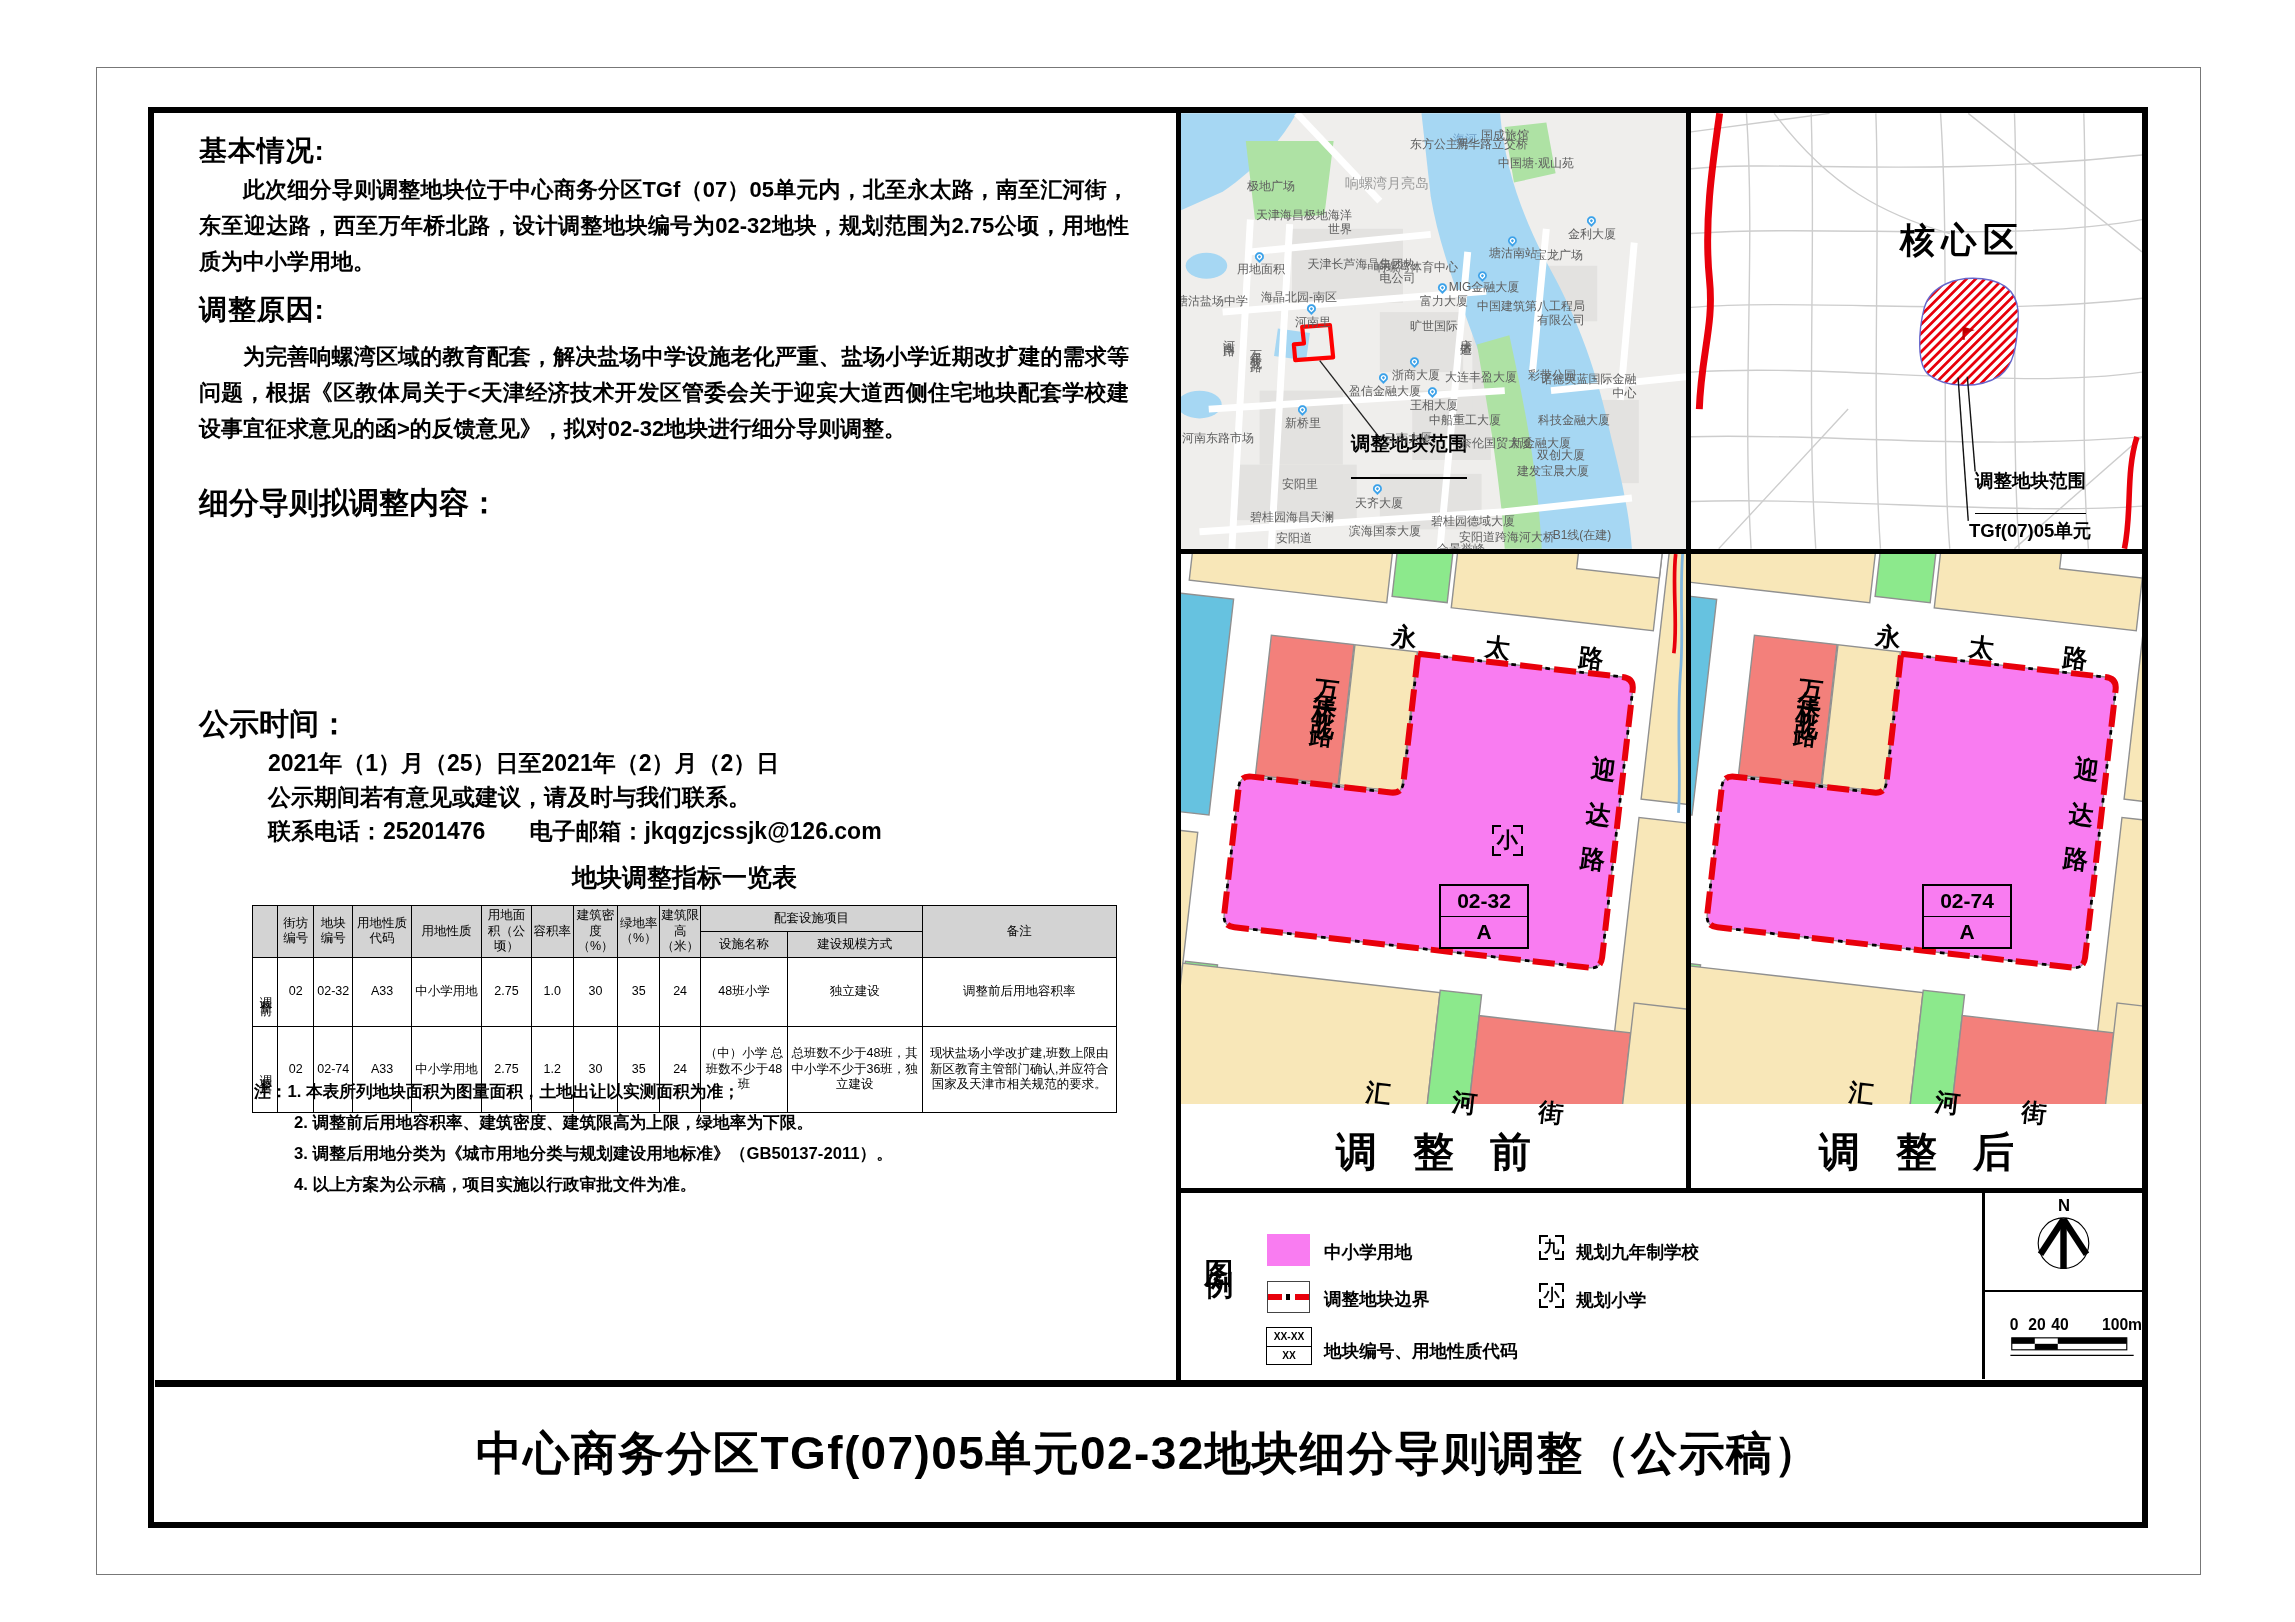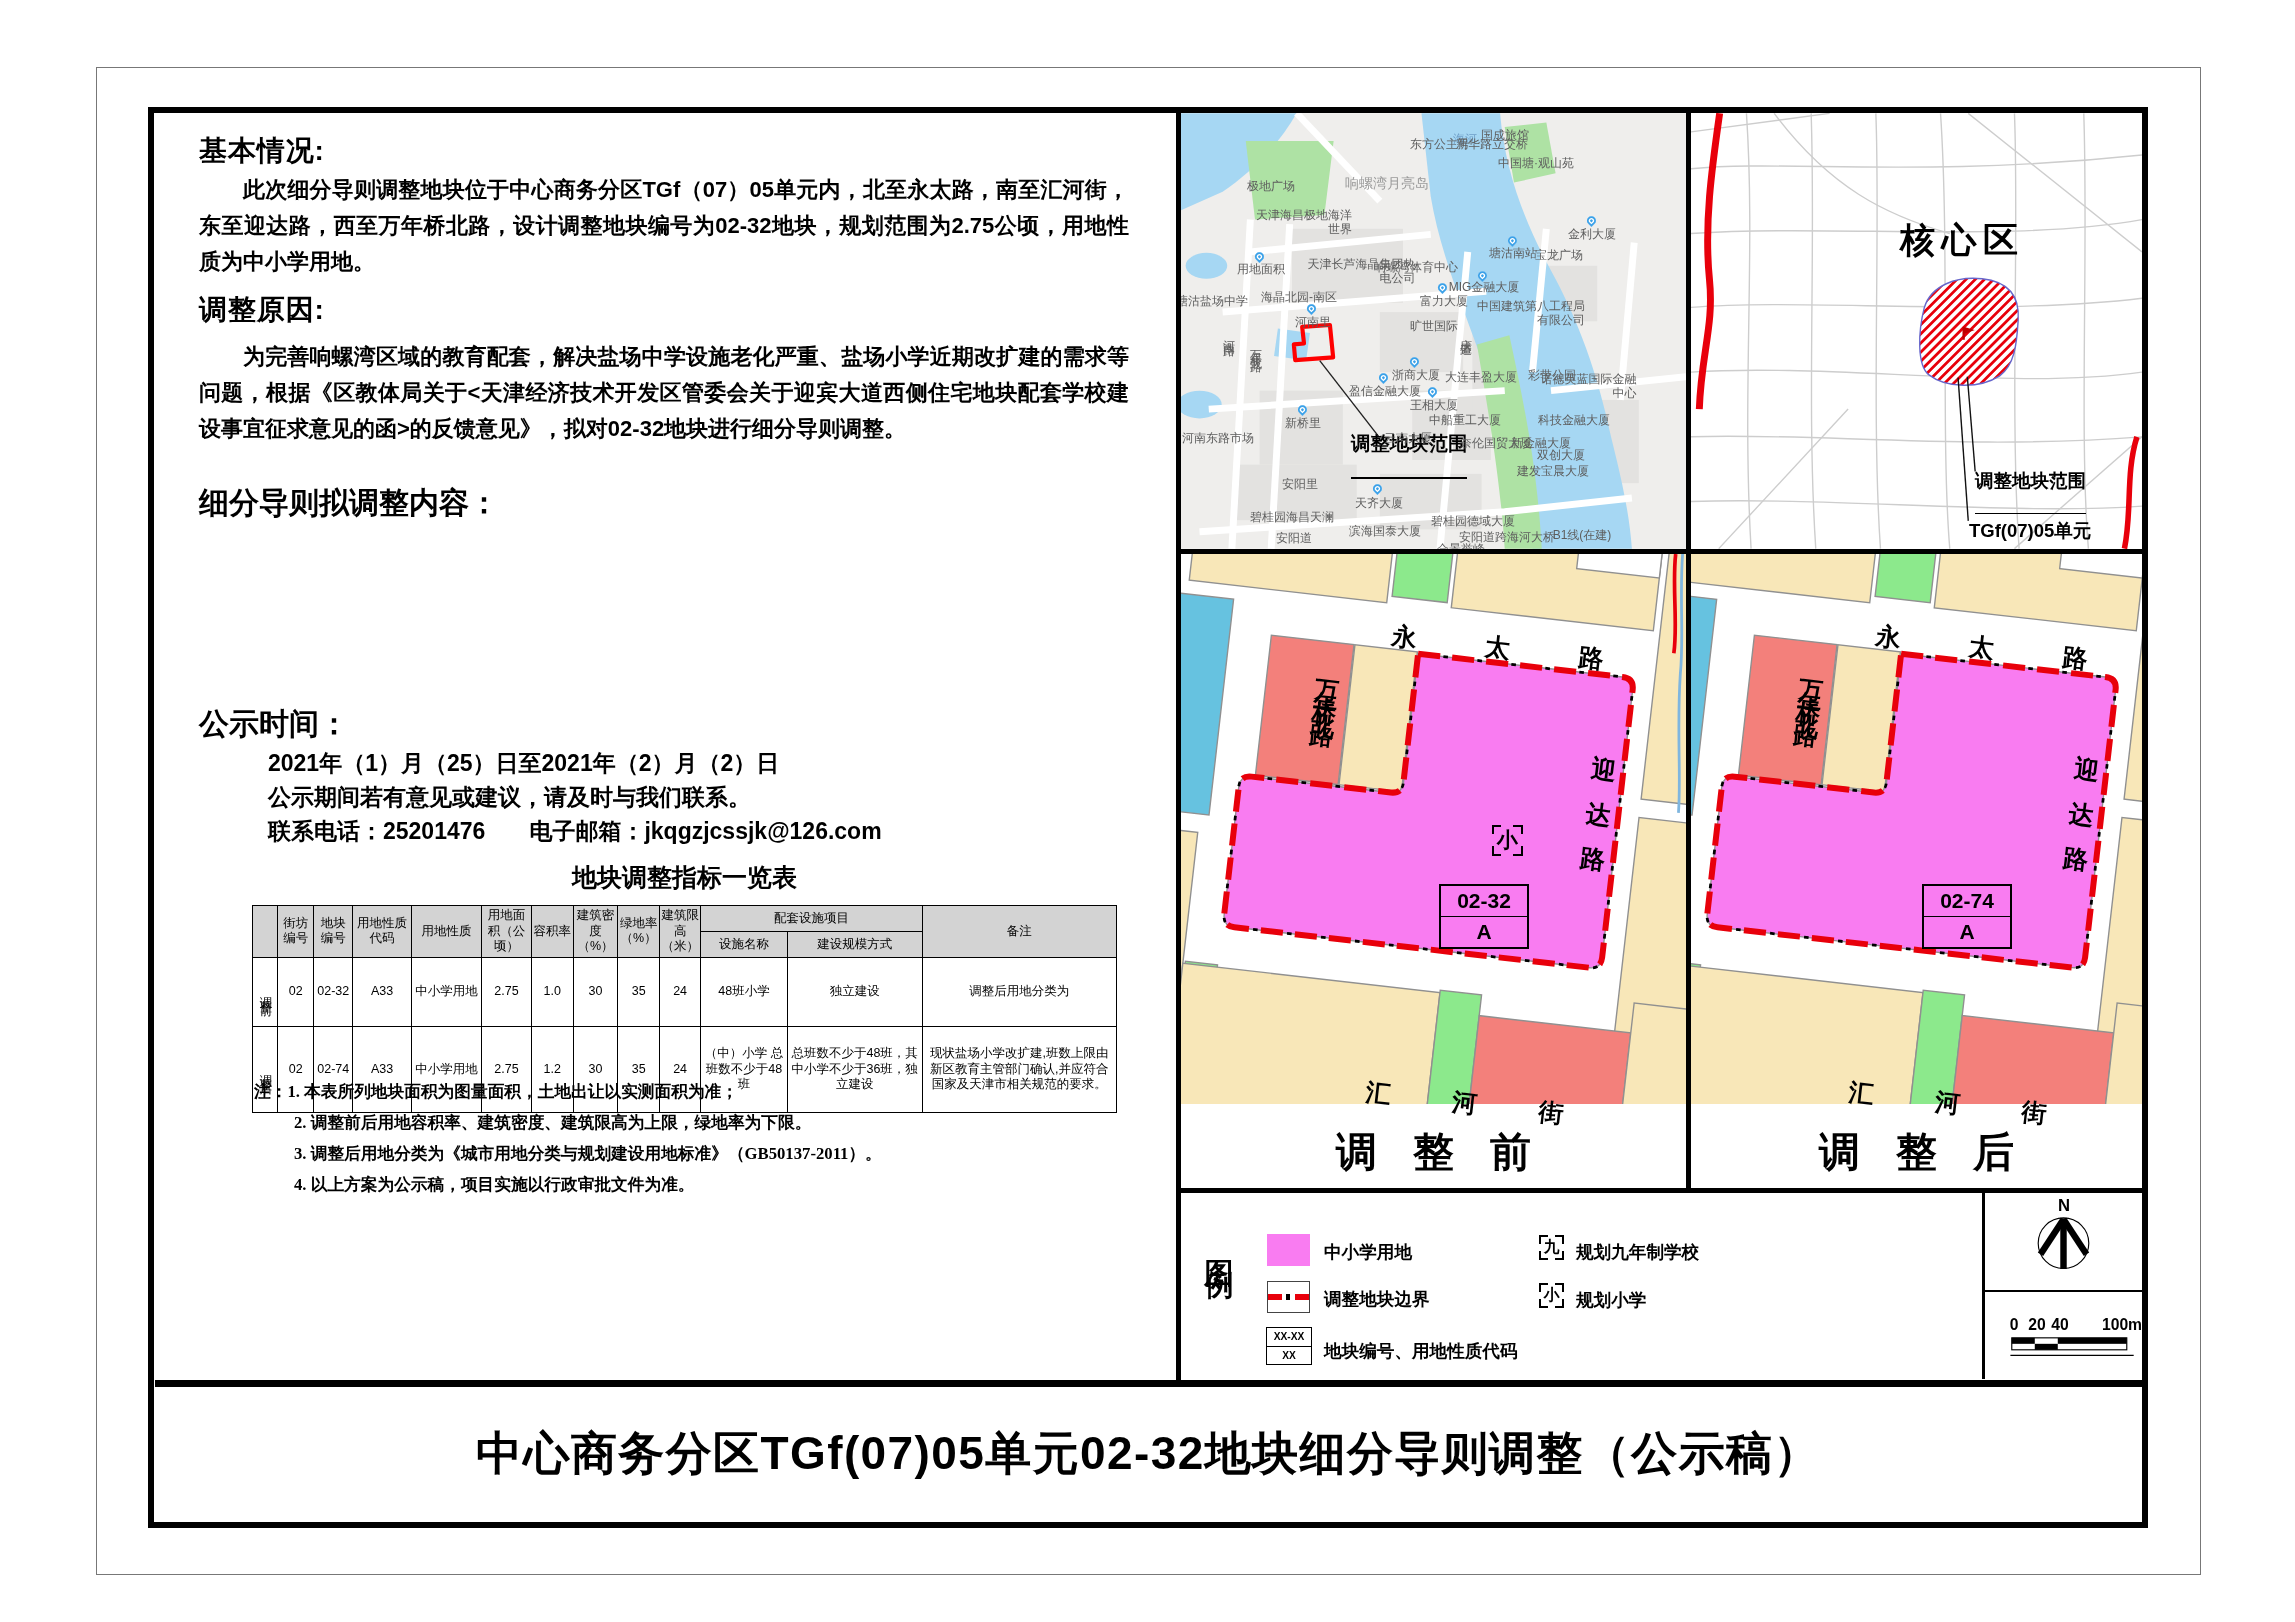--- a/index.html
+++ b/index.html
@@ -14,21 +14,21 @@
   .h2{font-size:30px;font-weight:bold;}
   .para{font-size:22px;line-height:36px;font-weight:600;text-indent:2em;text-align:justify;width:930px;}
   .nline{font-size:23px;font-weight:600;line-height:34px;}
   
   table.idx{border-collapse:collapse;width:865px;table-layout:fixed;}
   table.idx th,table.idx td{border:1.2px solid #000;font-size:12.5px;line-height:15.7px;text-align:center;vertical-align:middle;padding:1.9px 1.4px;font-weight:normal;}
   table.idx thead th{background:#d3d3d3;}
   th.grp{border-bottom:3.2px double #000;}
   td.rowlab{writing-mode:vertical-rl;letter-spacing:3.7px;font-size:12.5px;background:#fff;}
   .tbl-title{font-size:25px;font-weight:bold;text-align:center;width:865px;}
-  .note{font-size:16.7px;font-weight:600;line-height:30px;white-space:nowrap;font-family:Liberation Serif, serif;}
+  .note{font-size:16.7px;font-weight:600;line-height:30px;white-space:nowrap;}
   
   .panel{overflow:hidden;background:#fff;}
   .mlabel{position:absolute;font-size:12px;line-height:14px;color:#5d5d5d;transform:translateX(-50%);text-align:center;white-space:nowrap;}
   .mlabel.wrap{white-space:normal;width:106px;text-align:right;}
   .mlabel.water{color:#6f9fc8;}
   .mlabel.vert{writing-mode:vertical-rl;transform:none;letter-spacing:2.8px;}
   .pin{position:absolute;width:9.3px;height:9.3px;border-radius:50% 50% 50% 0;background:#3ba1e8;transform:rotate(-45deg);box-shadow:inset 0 0 0 1.9px #3ba1e8,inset 0 0 0 3.2px #fff;}
   .maplab-big{position:absolute;font-weight:bold;color:#000;border-bottom:2.3px solid #000;padding-bottom:20px;white-space:nowrap;}
   .street{position:absolute;font-size:25px;font-weight:600;white-space:nowrap;}
   .street.vert{writing-mode:vertical-rl;}
@@ -125,21 +125,21 @@
         <td>02-32</td>
         <td>A33</td>
         <td>中小学用地</td>
         <td>2.75</td>
         <td>1.0</td>
         <td>30</td>
         <td>35</td>
         <td>24</td>
         <td>48班小学</td>
         <td>独立建设</td>
-        <td>调整后用地分类为</td>
+        <td>调整前后用地容积率</td>
       </tr>
       <tr style="height:86px">
         <td class="rowlab">调整后</td>
         <td>02</td>
         <td>02-74</td>
         <td>A33</td>
         <td>中小学用地</td>
         <td>2.75</td>
         <td>1.2</td>
         <td>30</td>

